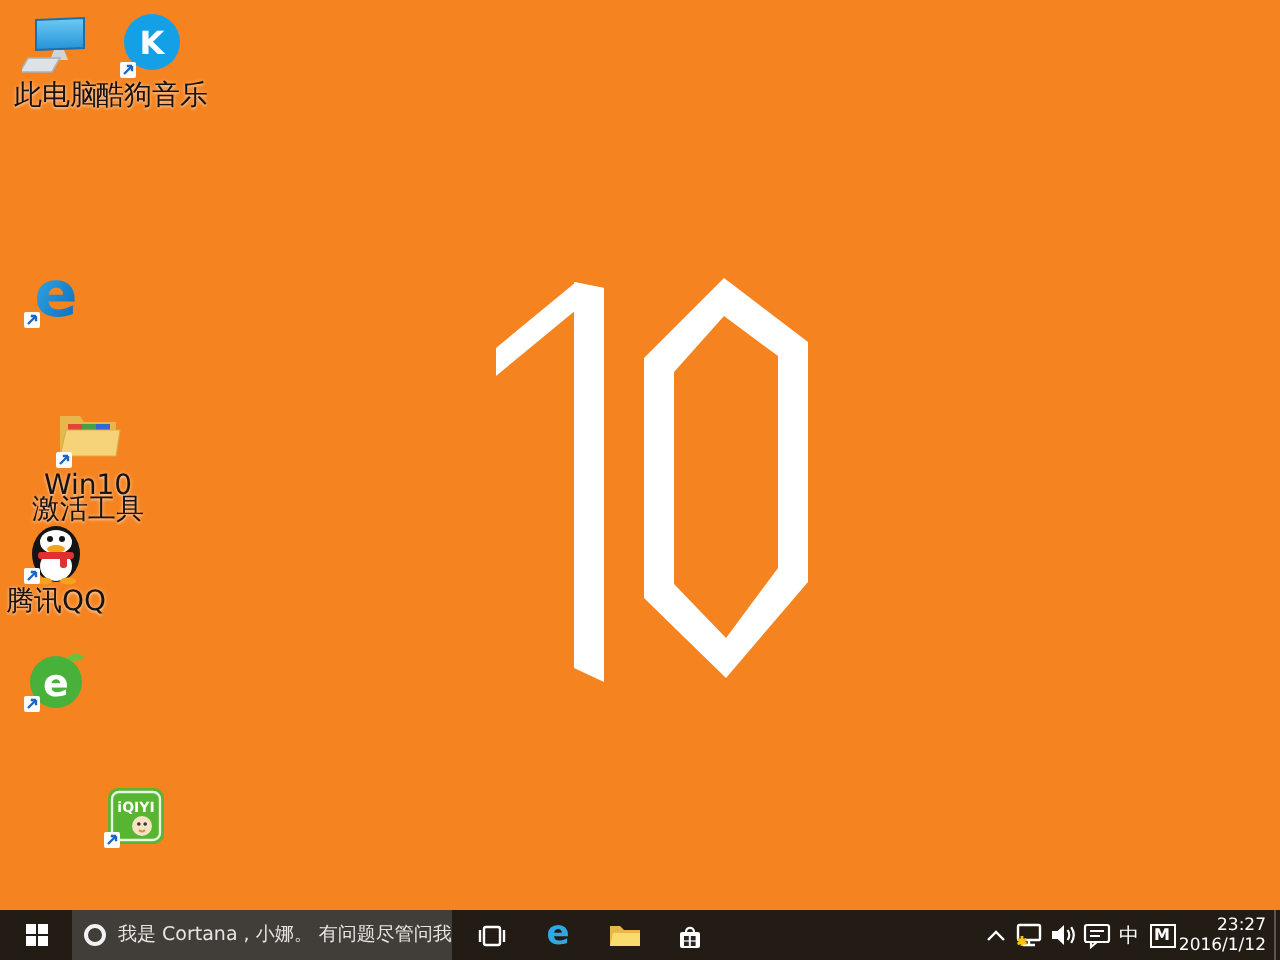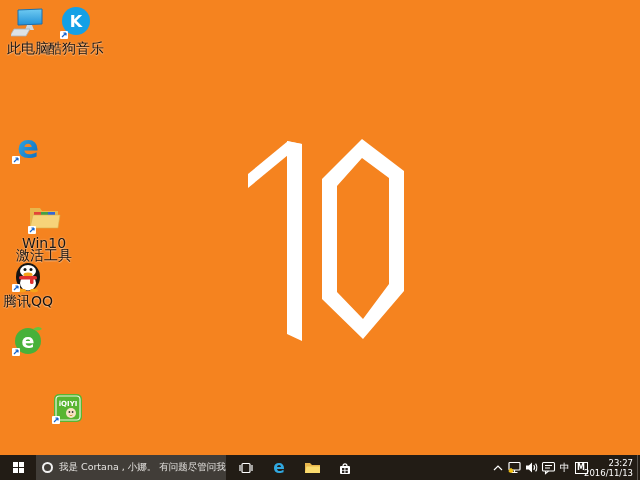--- a/index.html
+++ b/index.html
@@ -242,18 +242,18 @@
     </div>
 
     <div class="tb tray-zh">中</div>
 
     <div class="tb tray-ime">
       <div class="ime-box">M</div>
     </div>
 
     <div class="tb tray-clock">
       <div>23:27</div>
-      <div>2016/11/13</div>
+      <div>2016/1/12</div>
     </div>
 
     <div class="tb show-desktop"></div>
   </div>
 </div>
 
 </body></html>

